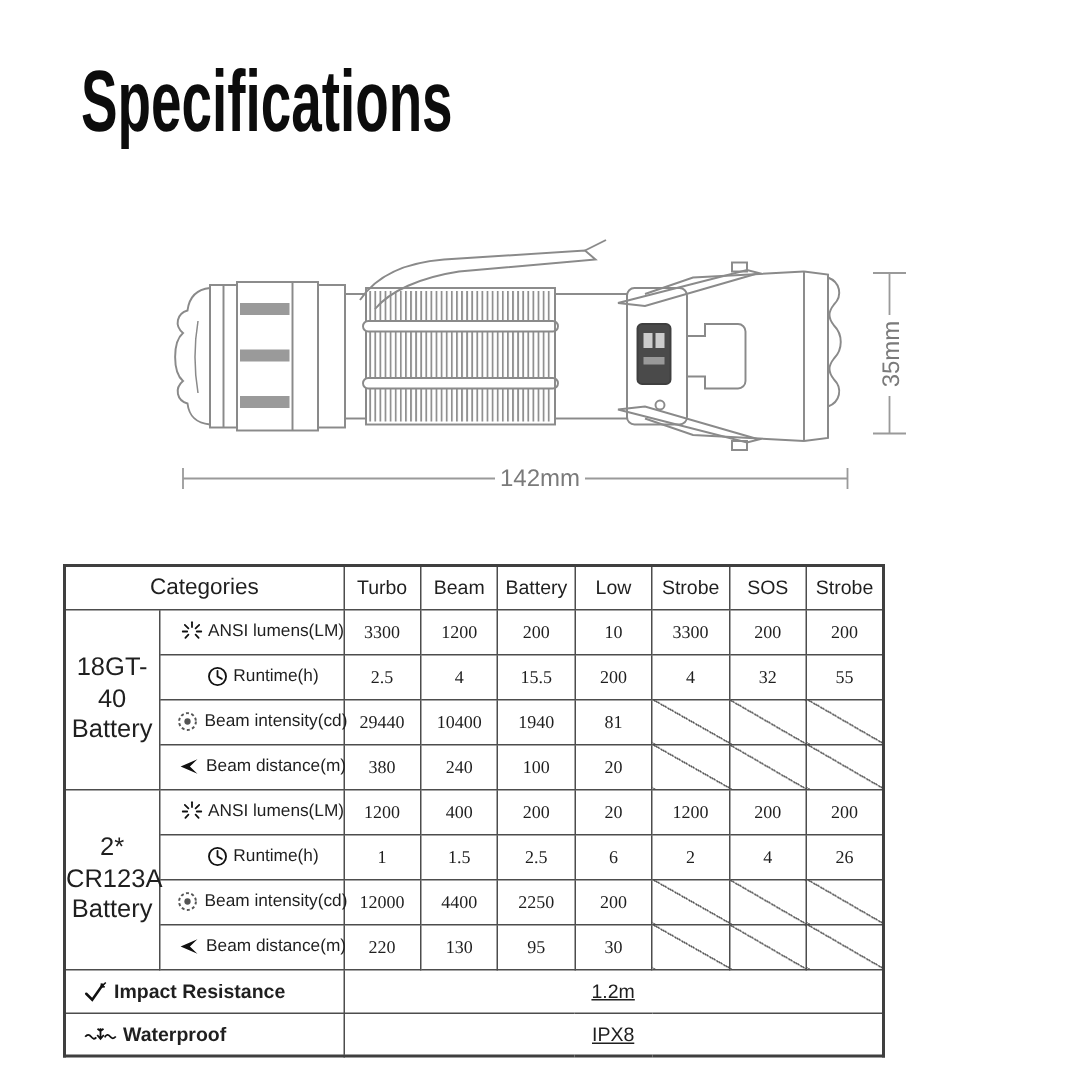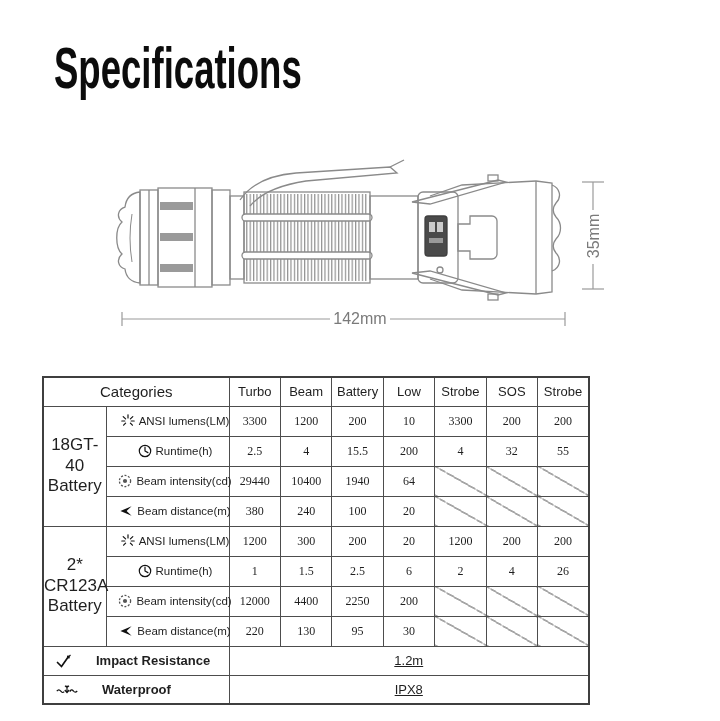--- a/index.html
+++ b/index.html
@@ -28,21 +28,21 @@
   th.cat { font-size:15px; font-weight:400; }
   th.mode { font-size:13px; font-weight:400; }
   td.battery { font-size:17px; line-height:1.2; padding:0 1px; }
   td.speclabel { text-align:left; }
   .spec-inner { display:flex; align-items:center; gap:4px; padding-left:15px; font-size:11.5px; white-space:nowrap;justify-content:center; }
   td.val { font-size:12px;font-family:Liberation Serif, serif; }
   td.slash {
     background:linear-gradient(to bottom left, transparent 49.2%, #4d4d4d 49.2%, #4d4d4d 50.8%, transparent 50.8%);
   }
   td.flabel { text-align:left; }
-  .flabel-inner { display:flex; align-items:center; gap:24px; padding-left:12px; font-size:13px; font-weight:700; }
+  .flabel-inner { display:flex; align-items:center; gap:4px; padding-left:12px; font-size:13px; font-weight:700; }
   td.fval { font-size:13px;text-decoration:underline; }
   .ic { flex:0 0 auto; display:inline-block; }
   .hidden-defs { position:absolute; width:0; height:0; overflow:hidden; }
 </style>
 </head>
 <body>
 
 <svg class="hidden-defs" aria-hidden="true">
   <defs>
     <symbol id="i-lumens" viewBox="0 0 14 14">
@@ -222,21 +222,21 @@
         <div class="spec-inner">
           <svg class="ic" width="14" height="14">
               <use href="#i-intensity"></use>
             </svg>
           <span>Beam intensity(cd)</span>
         </div>
       </td>
       <td class="val">29440</td>
       <td class="val">10400</td>
       <td class="val">1940</td>
-      <td class="val">64</td>
+      <td class="val">81</td>
       <td class="val slash"></td>
       <td class="val slash"></td>
       <td class="val slash"></td>
     </tr>
     <tr>
       <td class="speclabel">
         <div class="spec-inner">
           <svg class="ic" width="14" height="14">
               <use href="#i-distance"></use>
             </svg>
@@ -260,21 +260,21 @@
       </td>
       <td class="speclabel">
         <div class="spec-inner">
           <svg class="ic" width="14" height="14">
               <use href="#i-lumens"></use>
             </svg>
           <span>ANSI lumens(LM)</span>
         </div>
       </td>
       <td class="val">1200</td>
-      <td class="val">300</td>
+      <td class="val">400</td>
       <td class="val">200</td>
       <td class="val">20</td>
       <td class="val">1200</td>
       <td class="val">200</td>
       <td class="val">200</td>
     </tr>
     <tr>
       <td class="speclabel">
         <div class="spec-inner">
           <svg class="ic" width="14" height="14">

